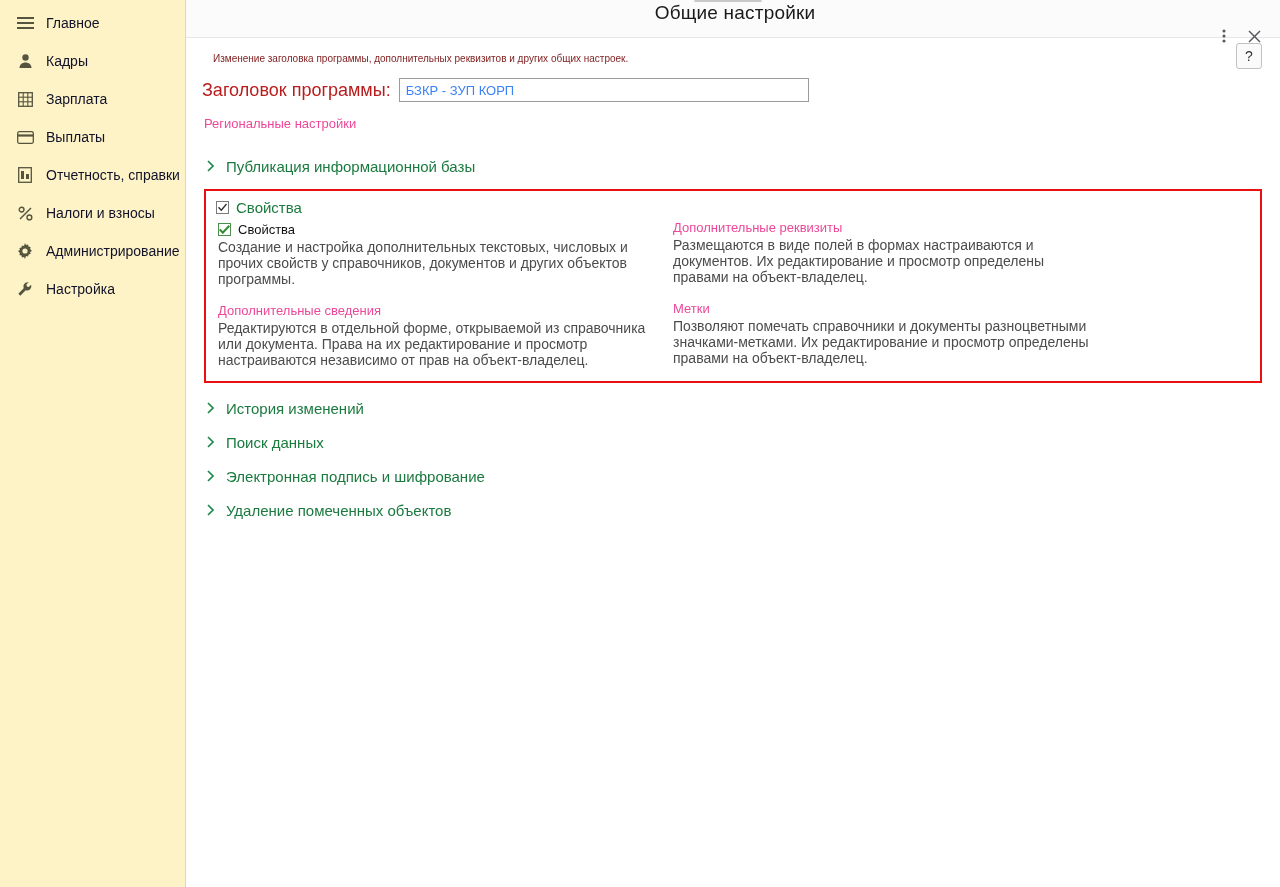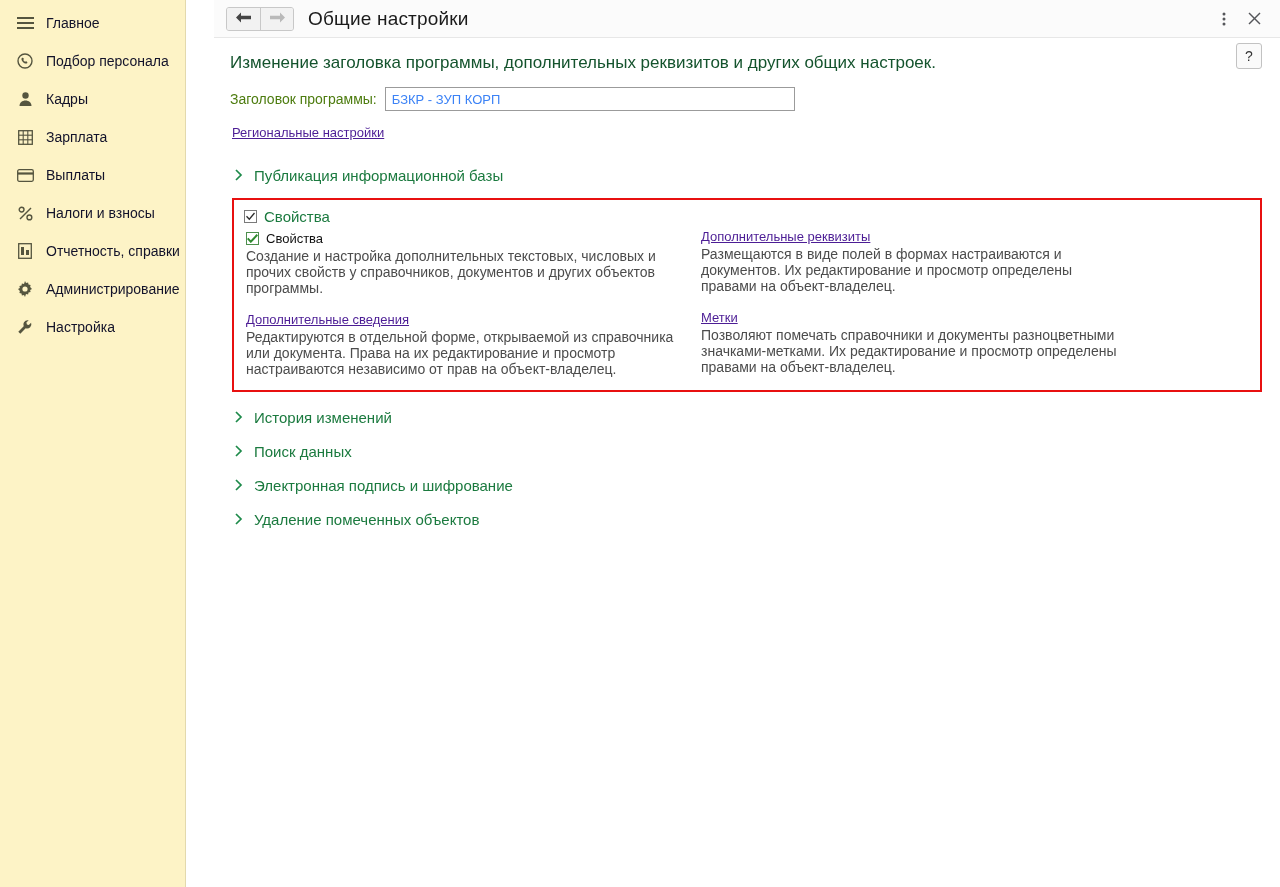--- a/index.html
+++ b/index.html
@@ -5,21 +5,21 @@
   * { box-sizing: border-box; }
   html, body {
     margin: 0; padding: 0;
     width: 1280px; height: 887px;
     background: #ffffff;
     font-family: "Liberation Sans", sans-serif;
     font-size: 13px;
     color: #000000;
     overflow: hidden;
   }
-  .app { display: flex; width: 1280px; height: 887px; gap: 28px; }
+  .app { display: flex; width: 1280px; height: 887px; }
 
   
   .sidebar {
     width: 186px;
     min-width: 186px;
     background: #fdf3c6;
     border-right: 1px solid #e3d9ad;
     padding-top: 4px;
   }
   .nav-item {
@@ -50,20 +50,21 @@
   }
 
   
   .titlebar {
     height: 38px;
     display: flex;
     align-items: center;
     padding: 0 8px 0 12px;
     background: #fbfbfb;
     border-bottom: 1px solid #e7e7e7;
+    flex-direction: column;
   }
   .navbtns {
     display: flex;
     border: 1px solid #c8c8c8;
     border-radius: 3px;
     overflow: hidden;
     background: #f0f0f0;
     margin-right: 14px;
   }
   .navbtn {
@@ -92,54 +93,53 @@
     width: 24px; height: 24px;
     display: flex; align-items: center; justify-content: center;
     color: #55565a;
     cursor: pointer;
     font-size: 15px;
   }
 
   
   .content { position: relative; padding: 12px 16px 0 16px; }
   .desc {
-    color: #14532d;
-    font-size: 17px;
-    margin: 3px 0 14px 0;
+    color: #7f1d1d;
+    font-size: 10px;
+    margin: 3px 0 14px 11px;
   }
   .help-btn {
     position: absolute;
     right: 18px; top: 5px;
     width: 26px; height: 26px;
     border: 1px solid #c2c2c2;
     border-radius: 3px;
     background: #fafafa;
     display: flex; align-items: center; justify-content: center;
     font-size: 14px;
     color: #333;
     cursor: pointer;
   }
 
   .field-row { display: flex; align-items: center; margin-bottom: 12px; }
-  .field-label { font-size: 14px; color: #4d7c0f; margin-right: 8px; }
+  .field-label { font-size: 18px; color: #b91c1c; margin-right: 8px; }
   .field-input {
     width: 410px;
     height: 24px;
     border: 1px solid #9b9b9b;
     background: #ffffff;
     padding: 2px 6px;
     font-family: "Liberation Sans", sans-serif;
     font-size: 13px;
     color: #3b82f6;
     outline: none;
   }
 
   a.link {
-    color: #4c1d95;
-    text-decoration: underline;
+    color: #ec4899;
     cursor: pointer;
     font-size: 13px;
   }
   .regional { display: inline-block; margin: 2px 0 16px 2px; }
 
   
   .group-row {
     display: flex;
     align-items: center;
     height: 30px;
@@ -219,29 +219,20 @@
             <g fill="#55553f">
               <rect x="0" y="1" width="17" height="2"></rect>
               <rect x="0" y="6" width="17" height="2"></rect>
               <rect x="0" y="11" width="17" height="2"></rect>
             </g>
           </svg>
       </span>
       <span class="nav-label">Главное</span>
     </div>
 
-    <div class="nav-item">
-      <span class="nav-ico">
-        <svg width="16" height="16" viewBox="0 0 16 16">
-            <circle cx="8" cy="8" r="7" fill="none" stroke="#55553f" stroke-width="1.4"></circle>
-            <path d="M5.2 4.8c.6-.3 1.2.1 1.5.8.3.7-.1 1.1-.4 1.4.3.8 1 1.5 1.8 1.8.3-.3.7-.7 1.4-.4.7.3 1.1.9.8 1.5-.3.6-1.2.9-2.2.6C6.6 10 5 8.4 4.6 7 4.3 6 4.6 5.1 5.2 4.8z" fill="#55553f"></path>
-          </svg>
-      </span>
-      <span class="nav-label">Подбор персонала</span>
-    </div>
 
     <div class="nav-item">
       <span class="nav-ico">
         <svg width="15" height="16" viewBox="0 0 15 16">
             <circle cx="7.5" cy="4.5" r="3.2" fill="#55553f"></circle>
             <path d="M1.5 15c0-3.3 2.7-5.5 6-5.5s6 2.2 6 5.5z" fill="#55553f"></path>
           </svg>
       </span>
       <span class="nav-label">Кадры</span>
     </div>
@@ -264,38 +255,38 @@
         <svg width="17" height="13" viewBox="0 0 17 13">
             <rect x="0.7" y="0.7" width="15.6" height="11.6" rx="1.5" fill="none" stroke="#55553f" stroke-width="1.3"></rect>
             <rect x="0.7" y="3.4" width="15.6" height="2.2" fill="#55553f"></rect>
           </svg>
       </span>
       <span class="nav-label">Выплаты</span>
     </div>
 
     <div class="nav-item">
       <span class="nav-ico">
+        <svg width="14" height="16" viewBox="0 0 14 16">
+            <rect x="0.7" y="0.7" width="12.6" height="14.6" fill="none" stroke="#55553f" stroke-width="1.3"></rect>
+            <rect x="3" y="4" width="3" height="8" fill="#55553f"></rect>
+            <rect x="8" y="7" width="3" height="5" fill="#55553f"></rect>
+          </svg>
+      </span>
+      <span class="nav-label">Отчетность, справки</span>
+    </div>
+
+    <div class="nav-item">
+      <span class="nav-ico">
         <svg width="15" height="15" viewBox="0 0 15 15">
             <circle cx="3.6" cy="3.6" r="2.4" fill="none" stroke="#55553f" stroke-width="1.4"></circle>
             <circle cx="11.4" cy="11.4" r="2.4" fill="none" stroke="#55553f" stroke-width="1.4"></circle>
             <line x1="2" y1="13" x2="13" y2="2" stroke="#55553f" stroke-width="1.4"></line>
           </svg>
       </span>
       <span class="nav-label">Налоги и взносы</span>
-    </div>
-
-    <div class="nav-item">
-      <span class="nav-ico">
-        <svg width="14" height="16" viewBox="0 0 14 16">
-            <rect x="0.7" y="0.7" width="12.6" height="14.6" fill="none" stroke="#55553f" stroke-width="1.3"></rect>
-            <rect x="3" y="4" width="3" height="8" fill="#55553f"></rect>
-            <rect x="8" y="7" width="3" height="5" fill="#55553f"></rect>
-          </svg>
-      </span>
-      <span class="nav-label">Отчетность, справки</span>
     </div>
 
     <div class="nav-item">
       <span class="nav-ico">
         <svg width="16" height="16" viewBox="0 0 16 16">
             <path d="M8 0l1 1.9 2.1-.5.4 2.1 2.1.4-.5 2.1L15 8l-1.9 1 .5 2.1-2.1.4-.4 2.1-2.1-.5L8 16l-1-1.9-2.1.5-.4-2.1-2.1-.4.5-2.1L1 8l1.9-1-.5-2.1 2.1-.4.4-2.1L7 2.9z" fill="#55553f"></path>
             <circle cx="8" cy="8" r="2.6" fill="#fdf3c6"></circle>
           </svg>
       </span>
       <span class="nav-label">Администрирование</span>

